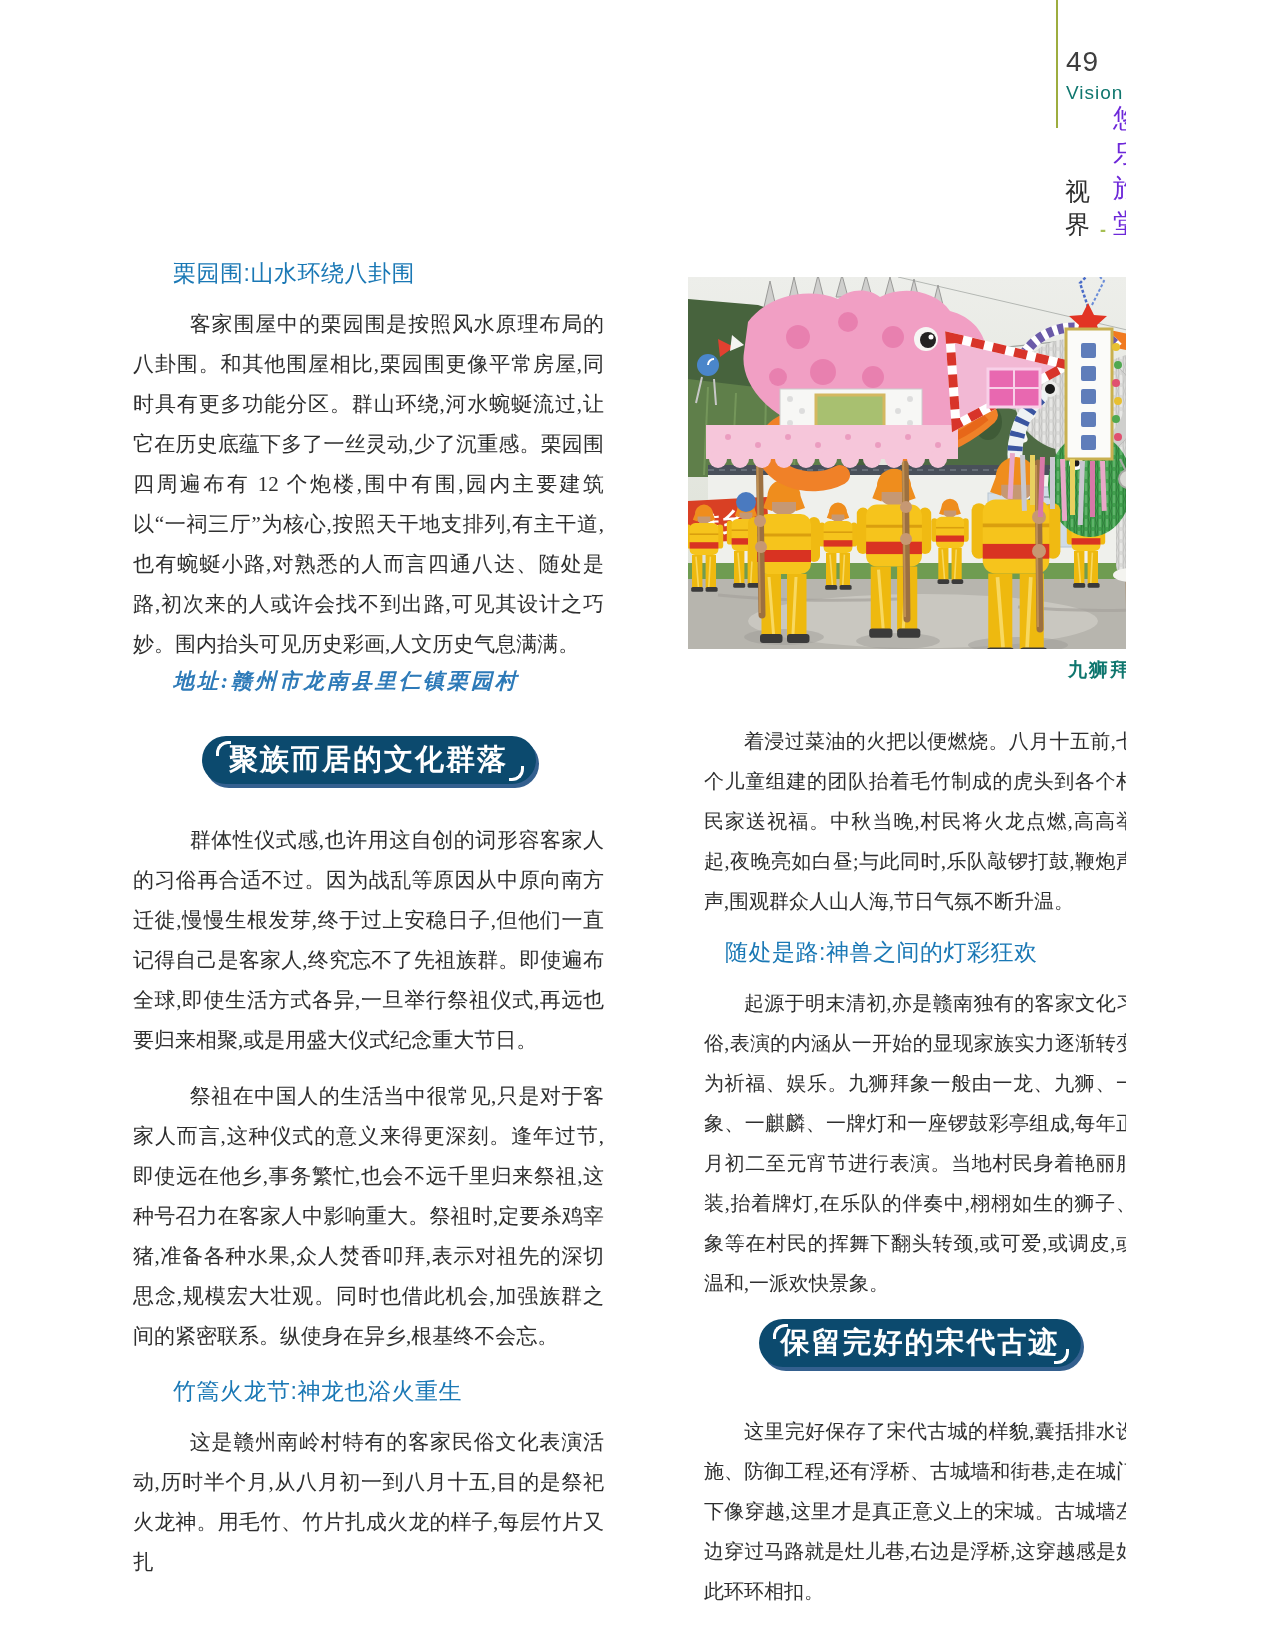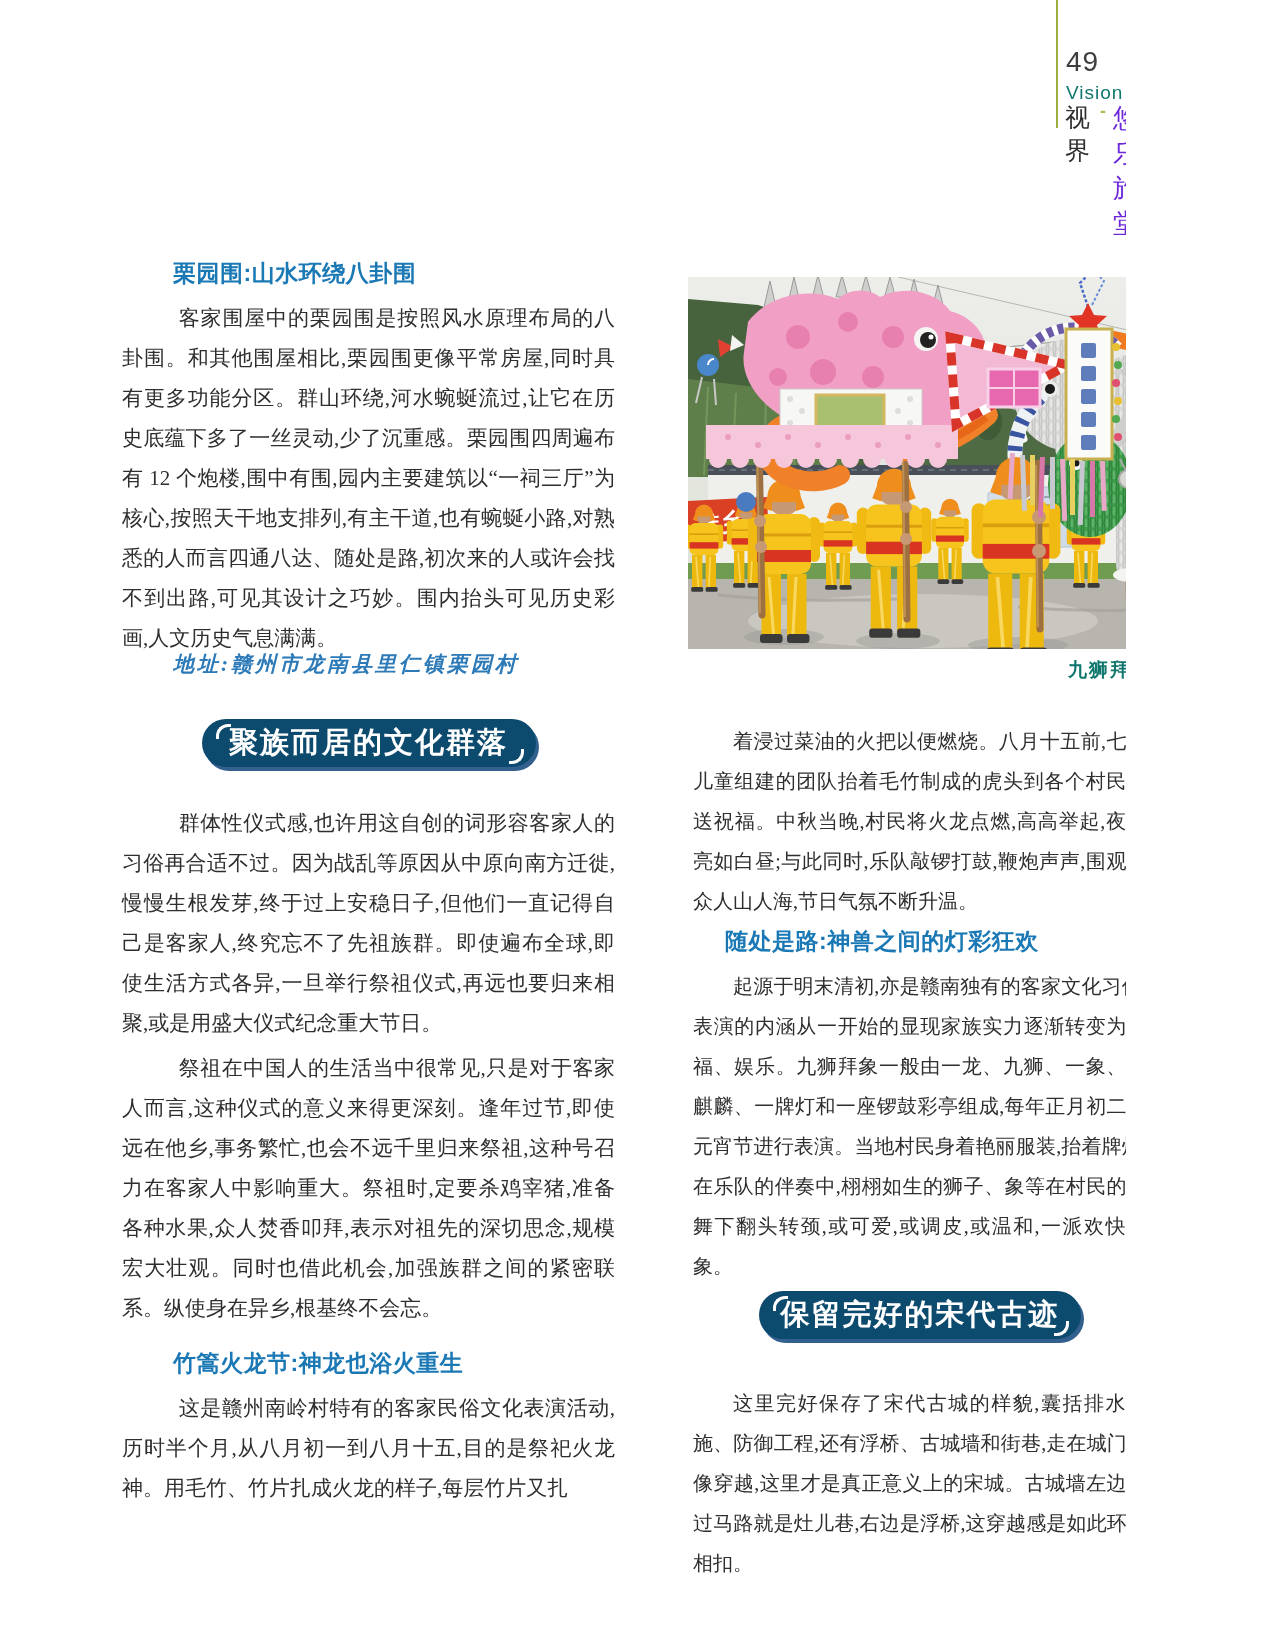--- a/index.html
+++ b/index.html
@@ -5,36 +5,36 @@
   html,body{margin:0;padding:0;background:#ffffff;}
   .page{position:relative;width:1126px;height:1642px;background:#ffffff;overflow:hidden;
         font-family:"Liberation Serif","DejaVu Serif",serif;}
 
   
   .hdr-line{position:absolute;left:1056px;top:0;width:2px;height:128px;background:#9dad3f;}
   .hdr-num{position:absolute;left:1066px;top:46px;font-family:"Liberation Sans","DejaVu Sans",sans-serif;
            font-size:28px;color:#3e3e3e;letter-spacing:1px;}
   .hdr-en{position:absolute;left:1066px;top:82px;font-family:"Liberation Sans","DejaVu Sans",sans-serif;
           font-size:19px;color:#0f766e;letter-spacing:1px;}
-  .hdr-cn{position:absolute;left:1065px;top:101px;display:flex;align-items:flex-start;gap:7px;
+  .hdr-cn{position:absolute;left:1065px;top:101px;display:flex;align-items:flex-end;gap:7px;
           font-family:"Liberation Sans","DejaVu Sans",sans-serif;}
   .hdr-cn .cn{font-size:25px;color:#2f2f2f;letter-spacing:3px;font-weight:500;}
   .hdr-cn .dash{font-size:18px;color:#a6bf53;font-weight:bold;}
   .hdr-cn .mag{font-size:26px;color:#6d28d9;letter-spacing:2px;}
 
   
   .col{position:absolute;}
   .col-left{left:117px;top:258px;width:503px;}
   .col-right{left:688px;top:649px;width:464px;}
 
-  p.body{font-size:21px;line-height:40px;color:#2e2e2e;text-align:justify;margin:5px;}
+  p.body{font-size:21px;line-height:40px;color:#2e2e2e;text-align:justify;margin:16px;}
   .col-left  p.body{text-indent:2.7em;}
   .col-right p.body{font-size:20px;text-indent:2em;}
 
-  h3.sub{font-family:"Liberation Sans","DejaVu Sans",sans-serif;font-size:23px;font-weight:bold;
+  h3.sub{font-family:"Liberation Sans","DejaVu Sans",sans-serif;font-size:23px;font-weight:normal;
          color:#1a78b5;margin:0 0 10px 0;line-height:30px;letter-spacing:.5px;}
   .col-left  h3.sub{padding-left:56px;}
   .col-right h3.sub{padding-left:37px;}
   h3.m-top1{margin-top:23px;}
   h3.m-top2{margin-top:20px;}
 
   .address{font-size:21px;color:#2d7ab8;margin:-16px 0 0 0;padding-left:56px;line-height:34px;
            font-style:italic;font-weight:bold;letter-spacing:3px;}
 
   

